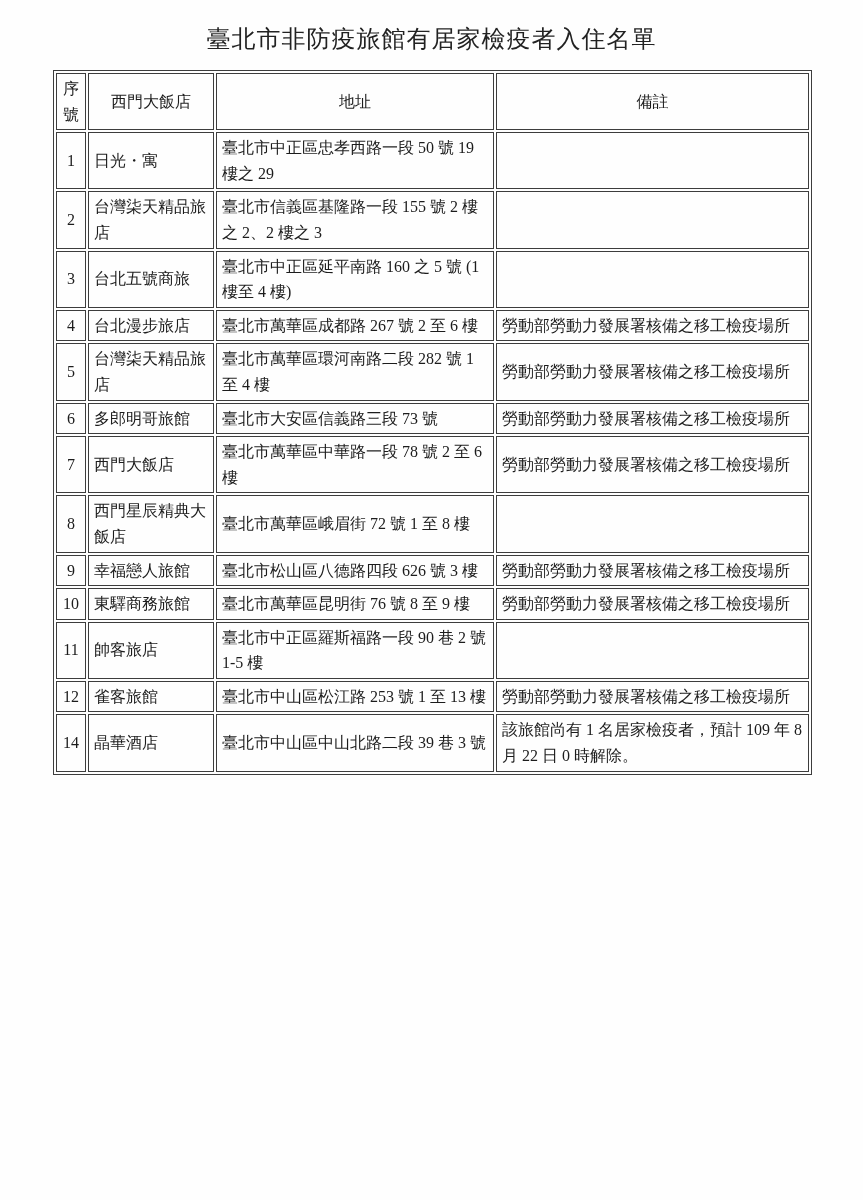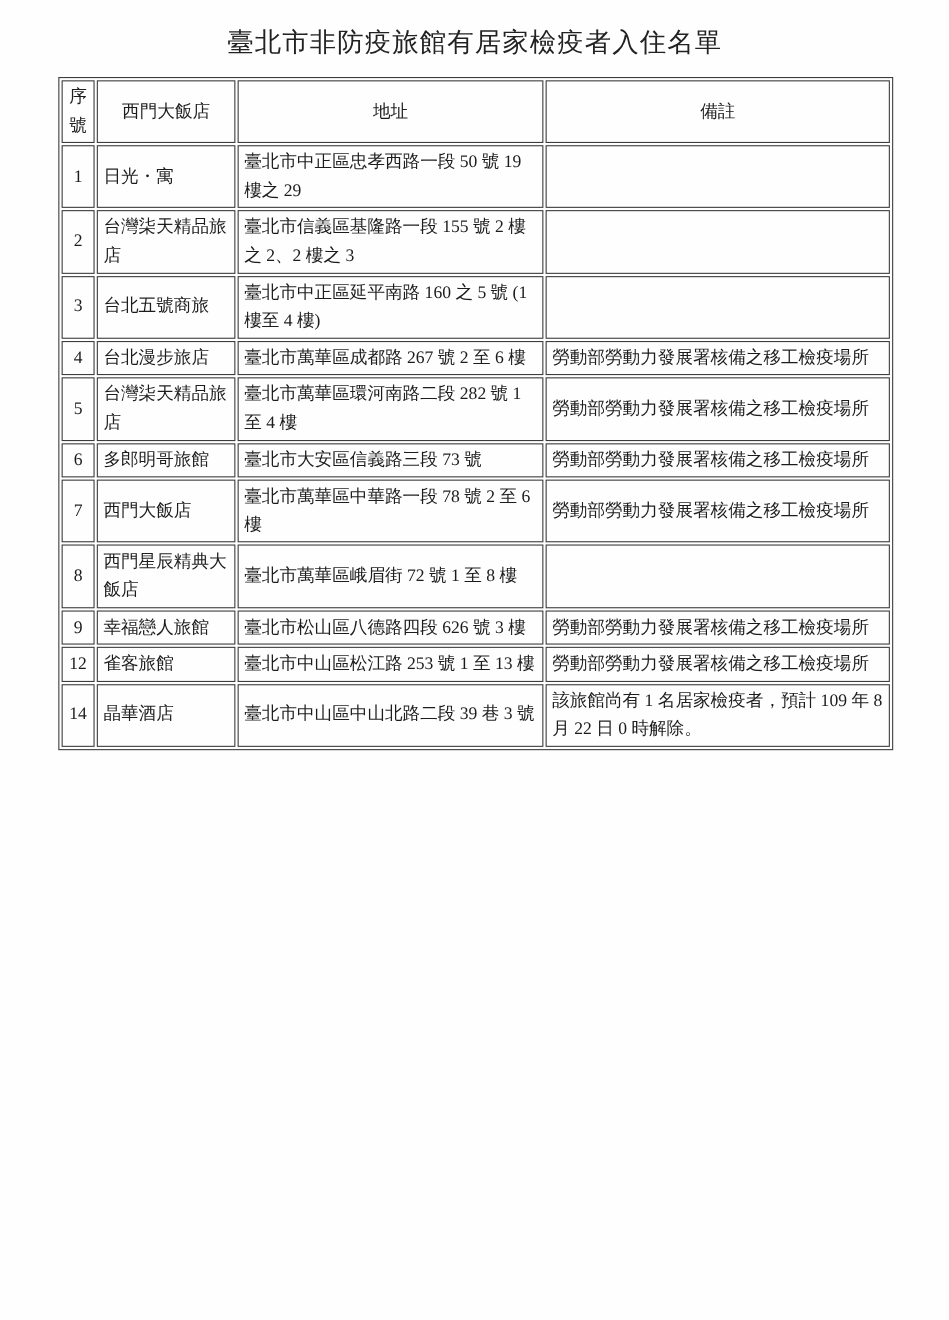--- a/index.html
+++ b/index.html
@@ -130,21 +130,33 @@
     <td class="col-note"></td>
   </tr>
 
   <tr>
     <td class="col-no">9</td>
     <td class="col-name">幸福戀人旅館</td>
     <td class="col-address">臺北市松山區八德路四段 626 號 3 樓</td>
     <td class="col-note">勞動部勞動力發展署核備之移工檢疫場所</td>
   </tr>
 
+  <tr>
+    <td class="col-no">10</td>
+    <td class="col-name">東驛商務旅館</td>
+    <td class="col-address">臺北市萬華區昆明街 76 號 8 至 9 樓</td>
+    <td class="col-note">勞動部勞動力發展署核備之移工檢疫場所</td>
+  </tr>
 
+  <tr>
+    <td class="col-no">11</td>
+    <td class="col-name">帥客旅店</td>
+    <td class="col-address">臺北市中正區羅斯福路一段 90 巷 2 號 1-5 樓</td>
+    <td class="col-note"></td>
+  </tr>
 
   <tr>
     <td class="col-no">12</td>
     <td class="col-name">雀客旅館</td>
     <td class="col-address">臺北市中山區松江路 253 號 1 至 13 樓</td>
     <td class="col-note">勞動部勞動力發展署核備之移工檢疫場所</td>
   </tr>
 
 
   <tr>

